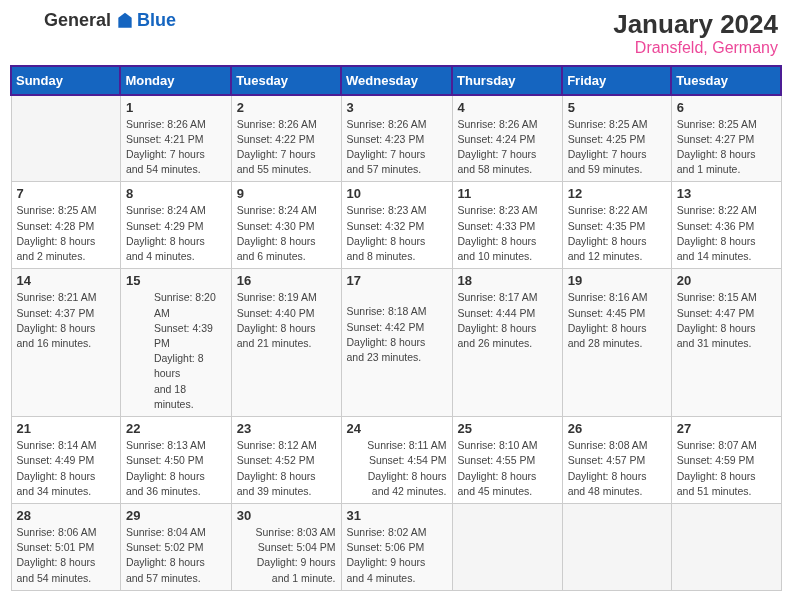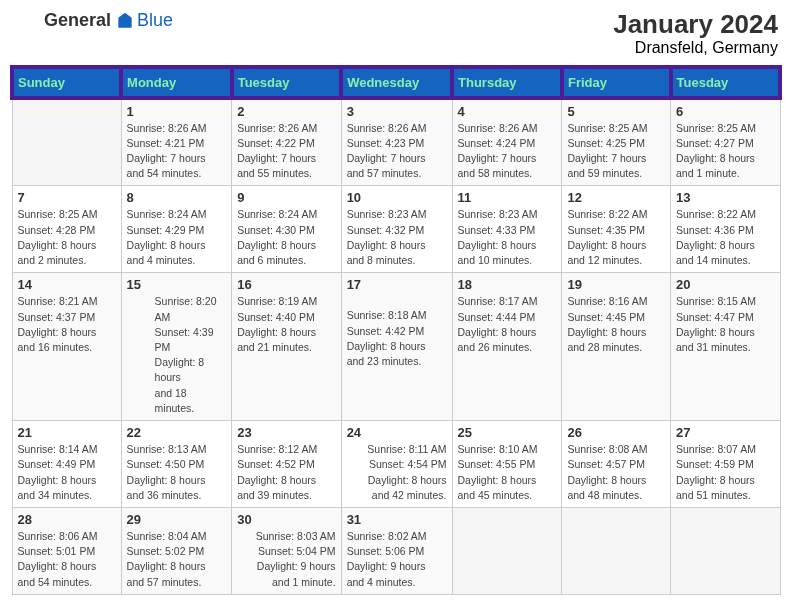--- a/index.html
+++ b/index.html
@@ -23,54 +23,54 @@
       gap: 2px;
     }
     .logo-text-general {
       font-size: 18px;
       font-weight: bold;
       color: #333;
       margin-left: 30px;
     }
     .logo-text-blue {
       font-size: 18px;
-      font-weight: normal;
+      font-weight: bold;
       color: #1565c0;
     }
     .logo-icon {
       width: 20px;
       height: 20px;
       margin-left: 2px;
     }
     .title-area {
       text-align: right;
     }
     .month-title {
       font-size: 26px;
       font-weight: bold;
       color: #333;
       line-height: 1.1;
     }
     .location {
       font-size: 16px;
-      color: #000000;
+      color: #ec4899;
     }
     .calendar {
       width: 100%;
       border-collapse: collapse;
       border: 1px solid #ccc;
     }
     .calendar thead tr th {
       background-color: #1565c0;
-      color: #86efac;
+      color: #ffffff;
       font-size: 13px;
       font-weight: bold;
       padding: 6px 4px;
       text-align: left;
-      border: 4px solid #4c1d95;
+      border: 2px solid #4c1d95;
     }
     .calendar tbody tr td {
       vertical-align: top;
       border: 1px solid #ccc;
       padding: 4px 5px;
       width: 113px;
       min-height: 80px;
       background: #fff;
     }
     .calendar tbody tr:nth-child(odd) td {

